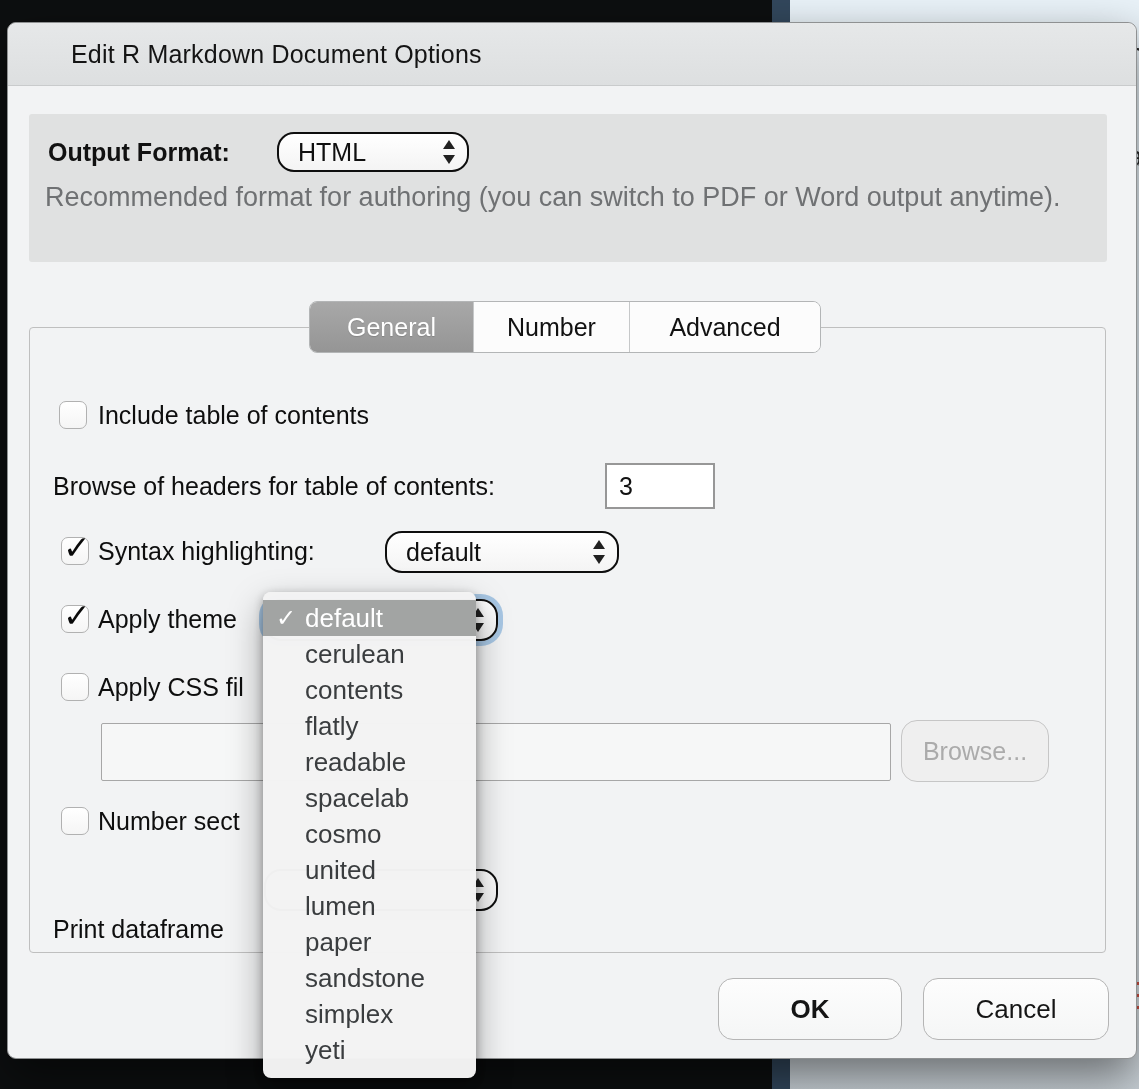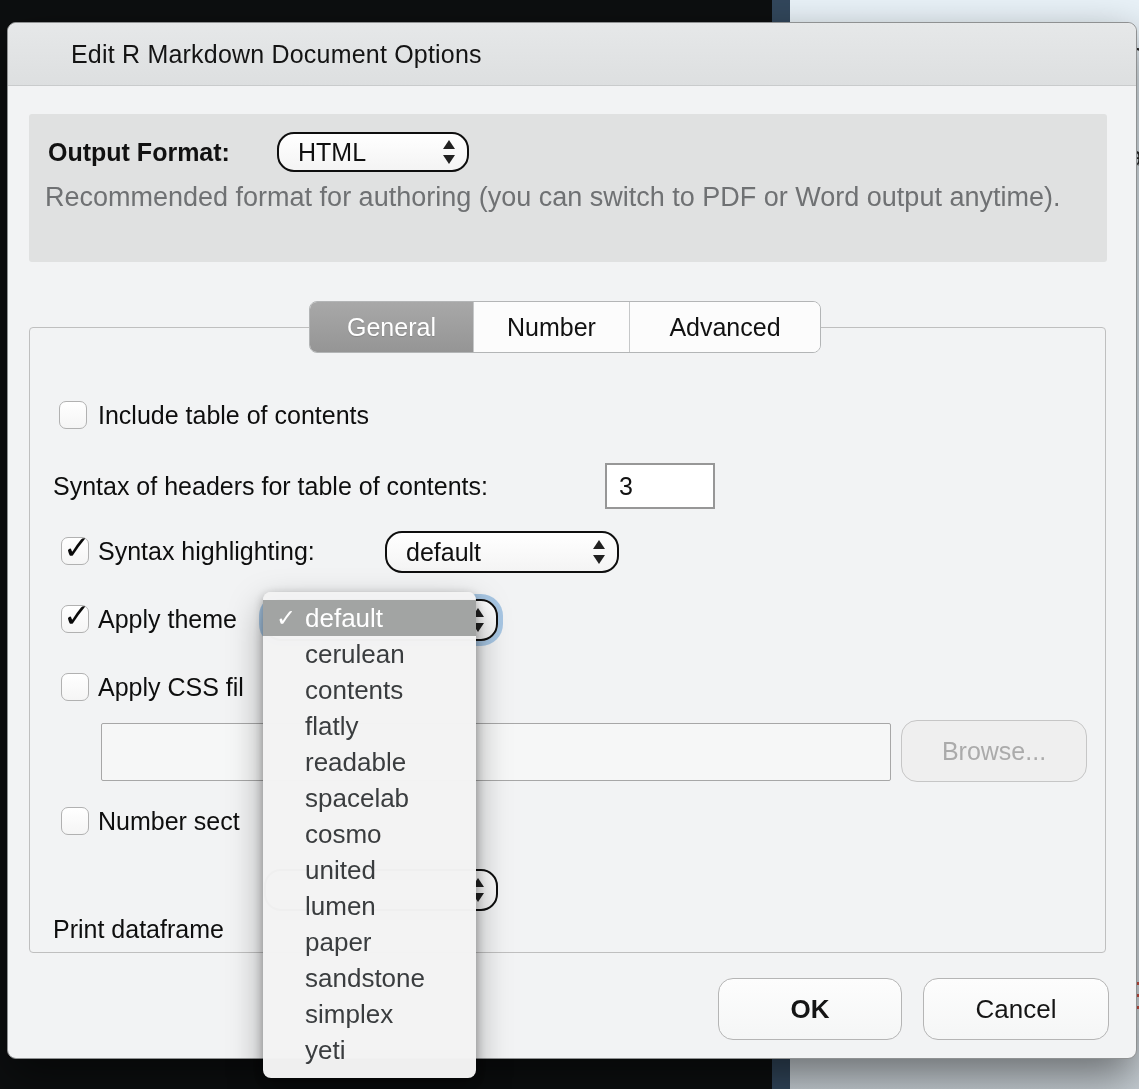--- a/index.html
+++ b/index.html
@@ -88,21 +88,21 @@
     position:absolute;left:597px;top:440px;width:110px;height:46px;box-sizing:border-box;
     border:2px solid #979797;background:#fff;font-size:25px;color:#111;
     padding:0 0 0 12px;font-family:inherit;z-index:4;
   }
   .path-input{
     position:absolute;left:93px;top:700px;width:790px;height:58px;box-sizing:border-box;
     border:1px solid #a7a7a7;background:#f6f7f7;border-radius:2px;
     font-size:25px;color:#111;padding:0 12px;font-family:inherit;z-index:4;
   }
   .browse-btn{
-    position:absolute;left:893px;top:697px;width:186px;height:62px;box-sizing:border-box;
+    position:absolute;left:893px;top:697px;width:148px;height:62px;box-sizing:border-box;
     background:#efefef;border:1.5px solid #c6c6c6;border-radius:16px;
     font-size:25px;color:#ababab;font-family:inherit;z-index:4;
     display:flex;align-items:center;justify-content:center;cursor:default;
   }
 
   
   .dlg-btn{
     position:absolute;top:955px;height:62px;box-sizing:border-box;
     background:linear-gradient(180deg,#fdfdfd,#f5f6f6);
     border:1.5px solid #b5b5b5;border-radius:15px;
@@ -162,21 +162,21 @@
     <div class="tab tab-advanced">Advanced</div>
   </div>
 
   <div class="groupbox"></div>
 
   <div class="checkbox" style="left:51px;top:378px;">
     
   </div>
   <div class="row-label" style="left:90px;top:378px;">Include table of contents</div>
 
-  <div class="row-label" style="left:45px;top:449px;">Syntax of headers for table of contents:</div>
+  <div class="row-label" style="left:45px;top:449px;">Browse of headers for table of contents:</div>
   <input class="num-input" type="text" value="3" style="">
 
   <div class="checkbox checked" style="left:53px;top:514px;">
     <span class="check">✓</span>
   </div>
   <div class="row-label" style="left:90px;top:514px;">Syntax highlighting:</div>
   <div class="mac-select" style="left:377px;top:508px;width:234px;height:42px;z-index:4;">
     <span class="sel-text">default</span>
     <span class="arrows">
         <span class="up"></span>

